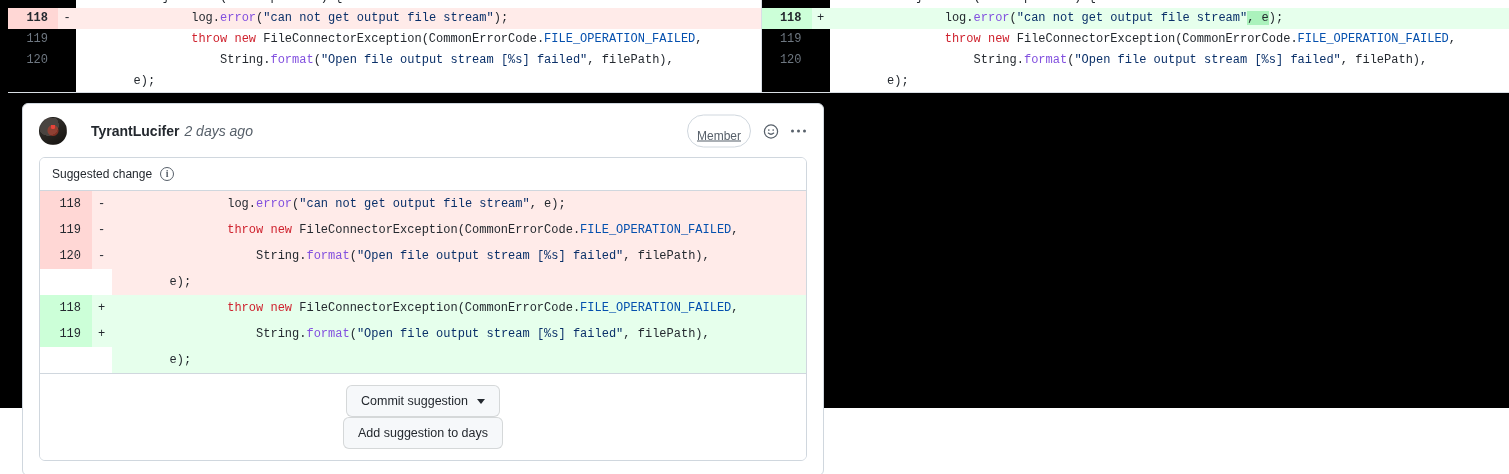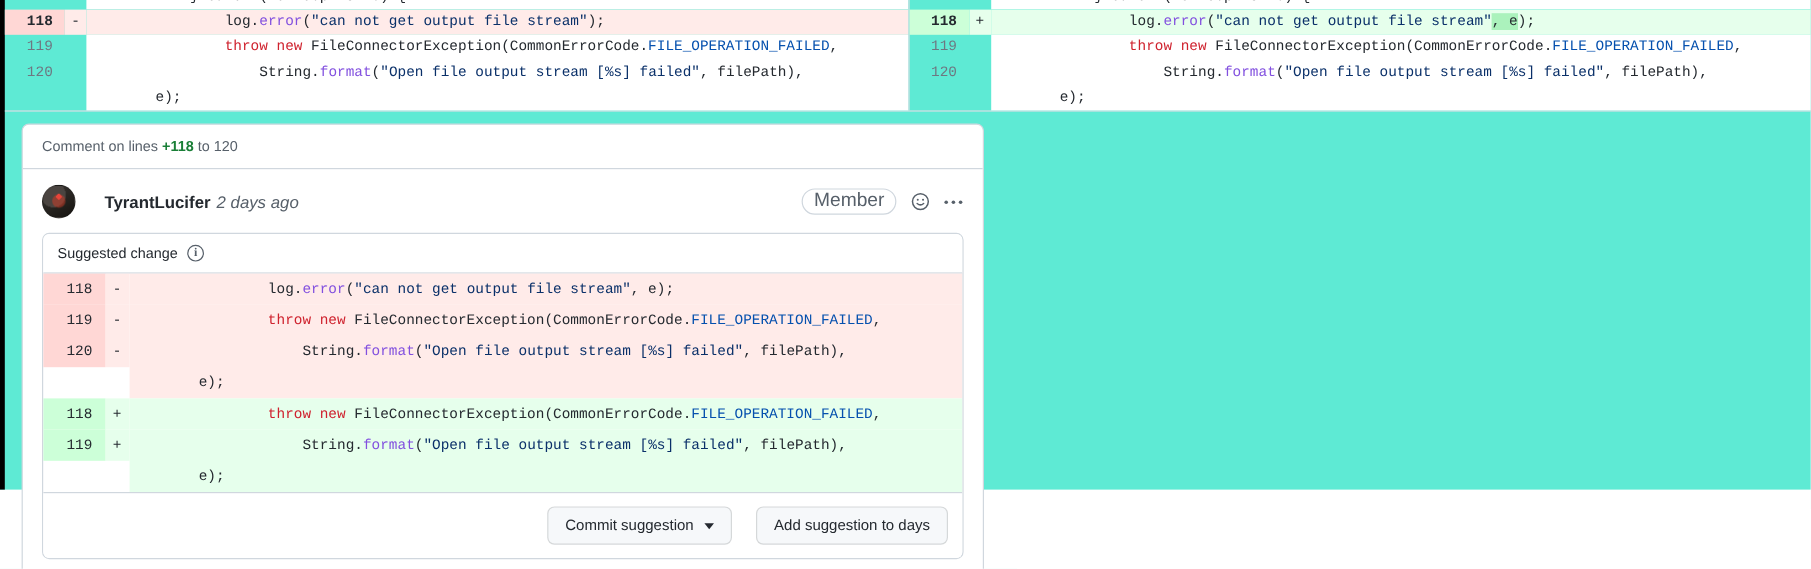--- a/index.html
+++ b/index.html
@@ -7,22 +7,22 @@
     margin: 0; padding: 0;
     background: #ffffff;
     font-family: "Liberation Sans", sans-serif;
     -webkit-font-smoothing: antialiased;
   }
   body { width: 1509px; height: 474px; overflow: hidden; position: relative; }
 
   
   .pr-shell {
     position: absolute; left: 0; top: 0; width: 1509px; height: 408px;
-    border-left: 4px solid #000000;
-    background: #5eead4;
+    border-left: 8px solid #000000;
+    background: #000000;
   }
 
   
   .diff-split { display: flex; width: 1505px; border-bottom: 1px solid #d8dee4; }
   .diff-pane { width: 752.5px; position: relative; }
   .diff-pane.right { border-left: 1px solid #d8dee4; }
 
   .drow { display: flex; align-items: flex-start; width: 100%; min-height: 21px; }
   .dnum {
     width: 50px; min-width: 50px; text-align: right; padding-right: 10px;
@@ -83,22 +83,22 @@
   .author-name {
     margin-left: 24px; font-size: 14px; font-weight: 600; color: #24292f;
   }
   .author-time { margin-left: 5px; font-size: 14px; color: #57606a; font-style: italic; }
 
   .header-actions {
     position: absolute; right: 0; top: 50%; transform: translateY(-50%);
     display: flex; align-items: center; gap: 11px;
   }
   .badge-member {
-    border: 1px solid #d0d7de; border-radius: 20px; padding: 1px 9px 2px 9px;
-    font-size: 16px; color: #57606a; line-height: 17px; background: #fff;
+    border: 1px solid #d0d7de; border-radius: 20px; padding: 12px 9px 2px 9px;
+    font-size: 12px; color: #57606a; line-height: 17px; background: #fff; text-decoration: underline;
   }
   .icon-btn {
     width: 17px; height: 17px; display: inline-flex;
     align-items: center; justify-content: center; color: #57606a;
   }
   .kebab { display: flex; gap: 3px; align-items: center; }
   .kebab i { width: 3px; height: 3px; border-radius: 50%; background: #57606a; display: block; }
 
   
   .suggestion {
@@ -131,22 +131,22 @@
     flex: 1; font-family: "Liberation Mono", monospace; font-size: 12px;
     line-height: 26px; color: #24292f; white-space: pre-wrap;
     word-break: break-word; padding-right: 8px;
   }
   .srow.del .snum { background: #ffd7d5; }
   .srow.del .ssign, .srow.del .scode { background: #ffebe9; }
   .srow.add .snum { background: #ccffd8; }
   .srow.add .ssign, .srow.add .scode { background: #e6ffec; }
 
   .sugg-footer {
-    display: flex; justify-content: flex-end; align-items: center; gap: 20px;
-    padding: 11px 12px; border-top: 1px solid #d0d7de; background: #ffffff;
+    display: flex; justify-content: flex-end; align-items: center; gap: 0;
+    padding: 11px 12px; border-top: 1px solid #d0d7de; background: #ffffff; flex-direction: column;
   }
   .btn {
     background: #f6f8fa; border: 1px solid rgba(27,31,36,0.15);
     border-radius: 6px; font-size: 12.5px; color: #24292f;
     padding: 6px 14px; line-height: 18px; cursor: pointer;
     font-family: "Liberation Sans", sans-serif; display: inline-flex;
     align-items: center; gap: 9px; white-space: nowrap;
   }
   .caret {
     width: 0; height: 0; border-left: 4.5px solid transparent;
@@ -215,21 +215,20 @@
         e);</span></div>
           </div>
         </div>
     </div>
 
   </div>
 
   <div class="thread-wrap">
     <div class="comment-box">
 
-      <div class="comment-header"><span>Comment on lines </span><span class="added-line">+118</span><span> to </span><span>120</span></div>
 
       <div class="comment-body">
 
         <div class="author-row">
           <div class="avatar"></div>
           <span class="author-name">TyrantLucifer</span>
           <span class="author-time">2 days ago</span>
 
           <div class="header-actions">
             <span class="badge-member">Member</span>

